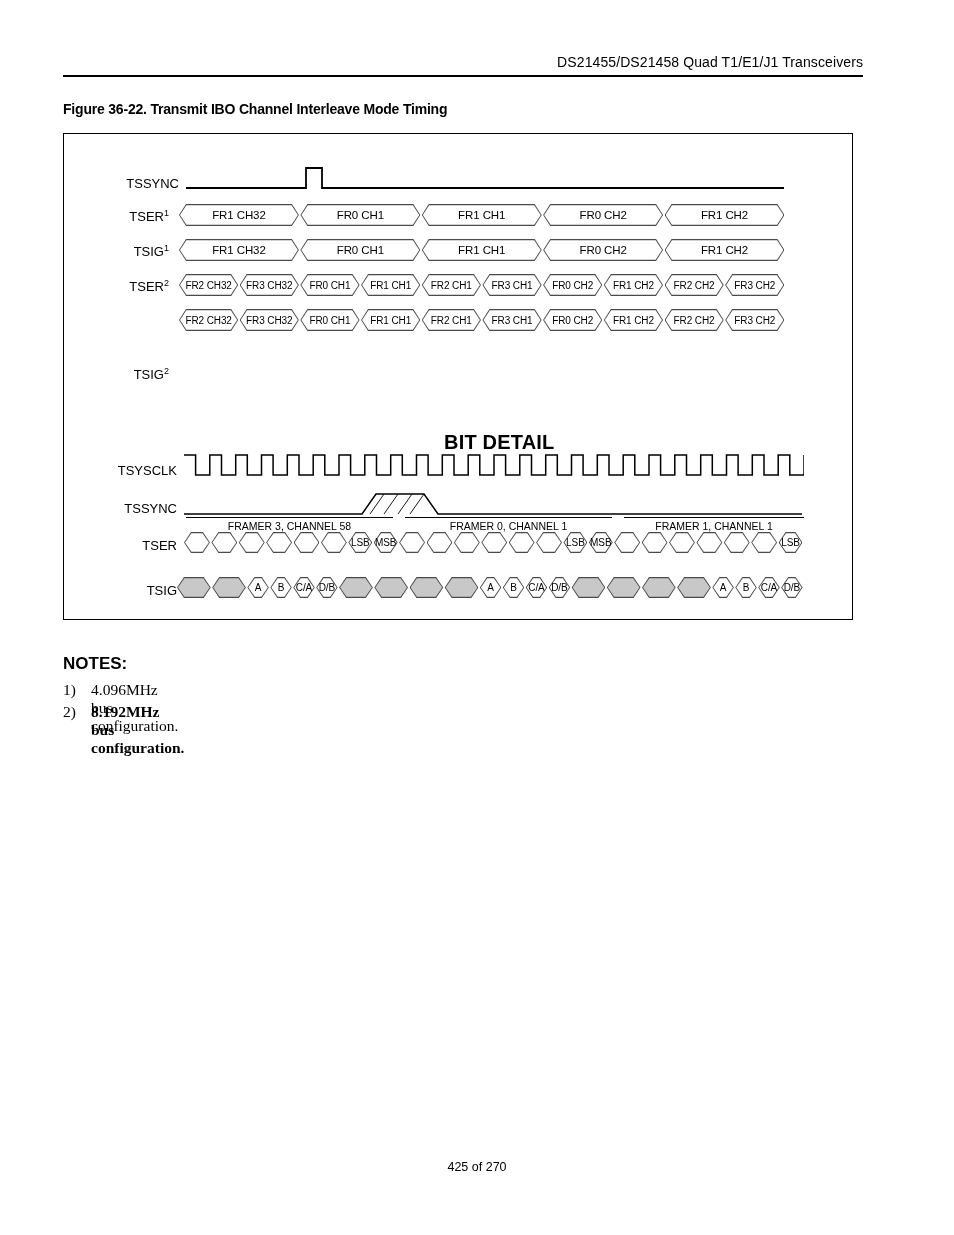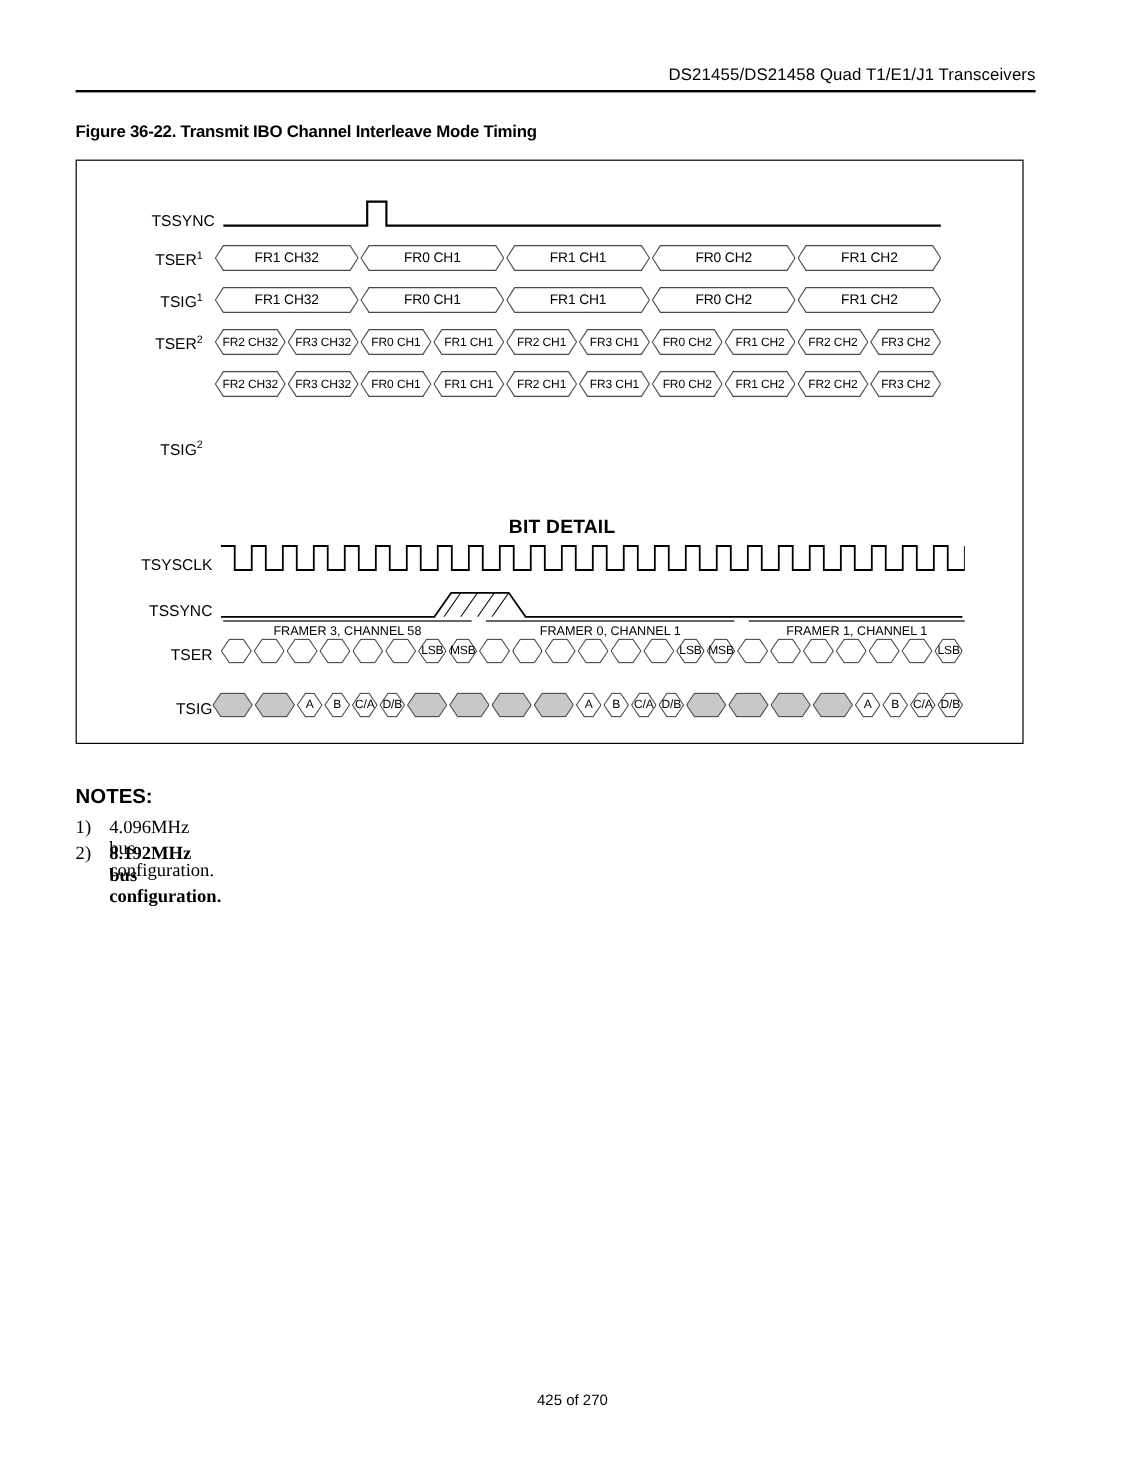--- a/index.html
+++ b/index.html
@@ -99,23 +99,24 @@
     justify-content: center;
     font-size: 11.5px;
     white-space: nowrap;
     letter-spacing: -0.1px;
   }
   .cell-wrap.tiny .hextext { font-size: 10px; }
 
   
   .bit-detail-title {
     position: absolute;
-    font-size: 16px;
+    font-size: 20px;
     font-weight: bold;
     letter-spacing: 0.2px;
+    margin-left: 20px;
   }
   .framer-cap {
     position: absolute;
     font-size: 10.5px;
     white-space: nowrap;
     text-align: center;
   }
   .span-line {
     position: absolute;
     height: 1.4px;

